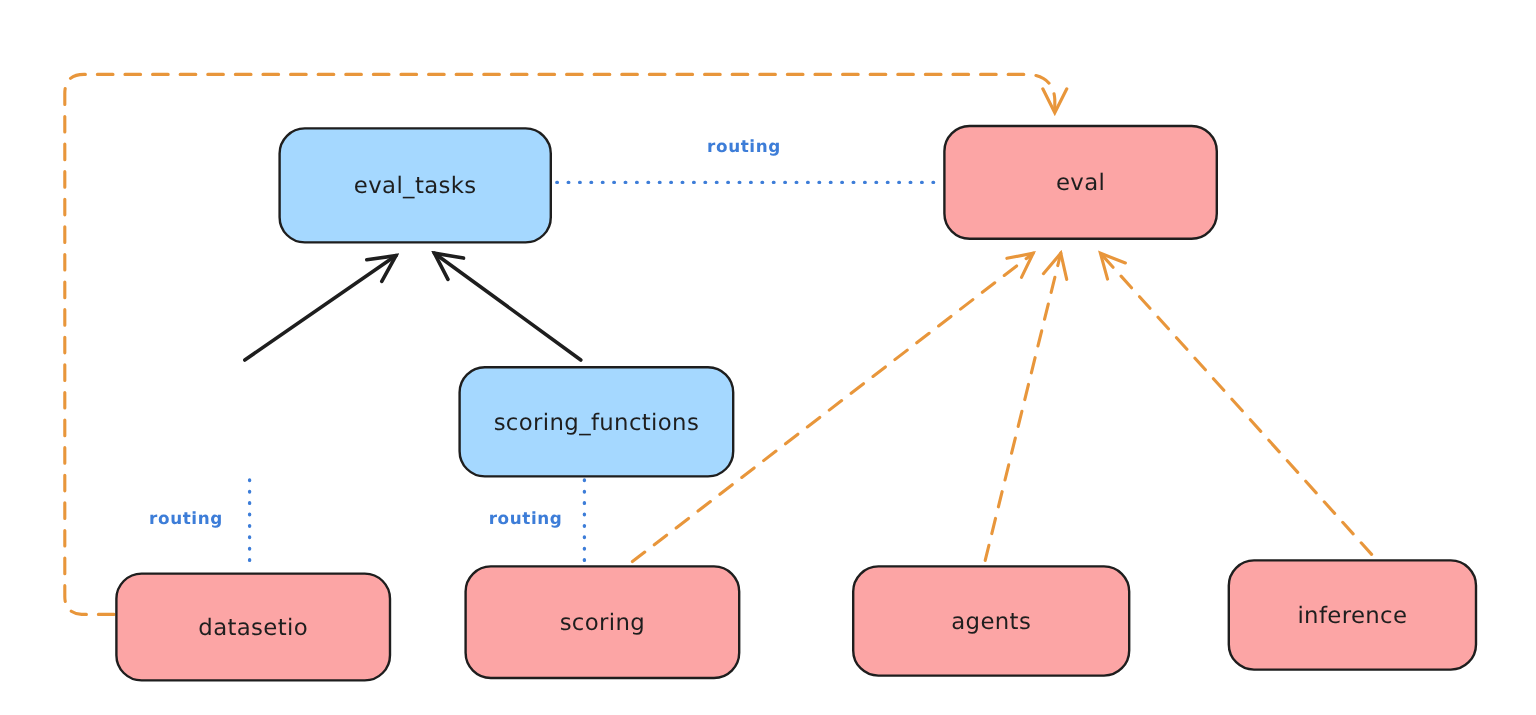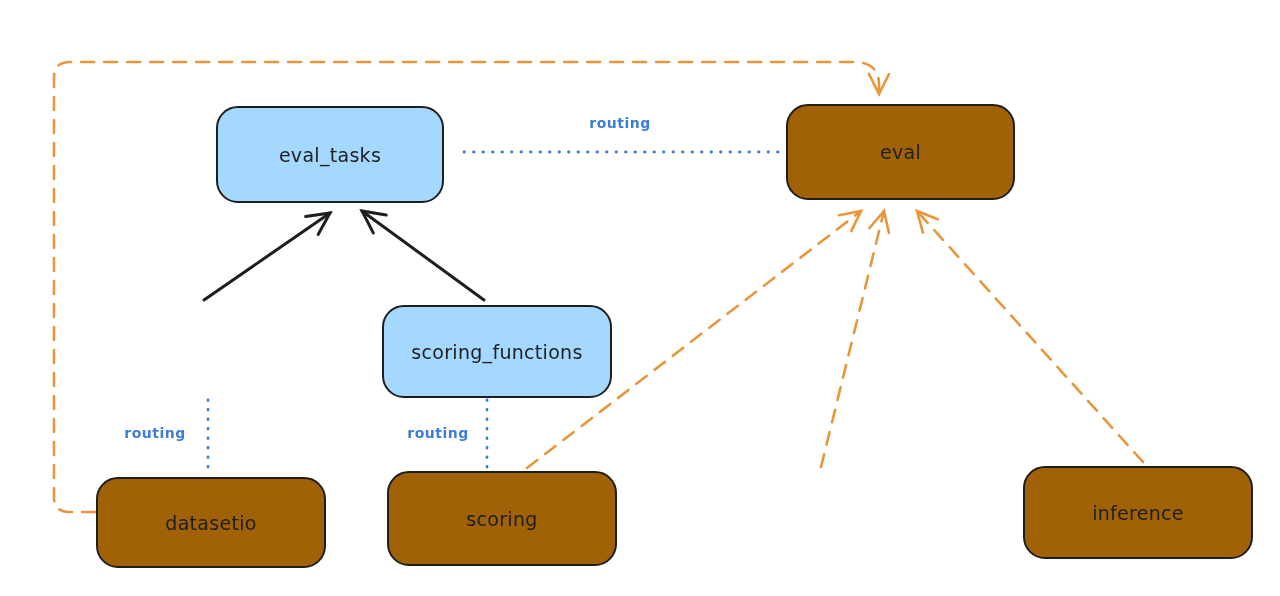--- a/index.html
+++ b/index.html
@@ -22,21 +22,21 @@
     border: 2.5px solid #1e1e1e;
     border-radius: 22px;
     display: flex;
     align-items: center;
     justify-content: center;
     color: #1e1e1e;
     font-size: 19px;
     letter-spacing: 0.3px;
   }
   .node.blue  { background: #a5d8ff; }
-  .node.green { background: #a16207; }
+  .node.green { background: #fca5a5; }
   .edge-label {
     position: absolute;
     width: 96px;
     text-align: center;
     color: #3d7dd8;
     font-size: 14px;
     font-weight: 600;
     letter-spacing: 0.5px;
   }
 </style>
@@ -62,43 +62,46 @@
     <path d="M 208 400 L 208 474" fill="none" stroke="#3d7dd8" stroke-width="2.8" stroke-linecap="round" stroke-dasharray="0.5 9"></path>
     <path d="M 487 400 L 487 469" fill="none" stroke="#3d7dd8" stroke-width="2.8" stroke-linecap="round" stroke-dasharray="0.5 9"></path>
 
     <path d="M 95 512 L 68 512 Q 54 511 54 497 L 54 78 Q 54 62 70 62 L 858 62 Q 878 64 879 83 L 879 94" fill="none" stroke="#e8963b" stroke-width="2.6" stroke-linecap="round" stroke-dasharray="13 10" marker-end="url(#ah-orange)"></path>
 
     <path d="M 527 468 L 861 211" fill="none" stroke="#e8963b" stroke-width="2.6" stroke-linecap="round" stroke-dasharray="13 10" marker-end="url(#ah-orange)"></path>
     <path d="M 821 467 L 884 211" fill="none" stroke="#e8963b" stroke-width="2.6" stroke-linecap="round" stroke-dasharray="13 10" marker-end="url(#ah-orange)"></path>
     <path d="M 1143 462 L 917 211" fill="none" stroke="#e8963b" stroke-width="2.6" stroke-linecap="round" stroke-dasharray="13 10" marker-end="url(#ah-orange)"></path>
   </svg>
 
-  <div class="node blue" style="left:216px; top:106px; width:228px; height:97px;">
+  <div class="node blue" style="left:232px; top:106px; width:228px; height:97px;">
     <span>eval_tasks</span>
   </div>
 
   <div class="node green" style="left:786px; top:104px; width:229px; height:96px;">
     <span>eval</span>
   </div>
 
 
   <div class="node blue" style="left:382px; top:305px; width:230px; height:93px;">
     <span>scoring_functions</span>
   </div>
 
   <div class="node green" style="left:96px; top:477px; width:230px; height:91px;">
     <span>datasetio</span>
   </div>
 
   <div class="node green" style="left:387px; top:471px; width:230px; height:95px;justify-content:center;">
     <span>scoring</span>
   </div>
 
+  <div class="node green" style="left:710px; top:471px; width:232px; height:93px;">
+    <span>agents</span>
+  </div>
 
-  <div class="node green" style="left:1023px; top:466px; width:230px; height:93px;">
+  <div class="node green" style="left:1023px; top:466px; width:208px; height:93px;">
     <span>inference</span>
   </div>
 
   <div class="edge-label" style="left:572px; top:115px;">routing</div>
   <div class="edge-label" style="left:107px; top:425px;">routing</div>
   <div class="edge-label" style="left:390px; top:425px;">routing</div>
 
 </div>
 
 </body></html>

